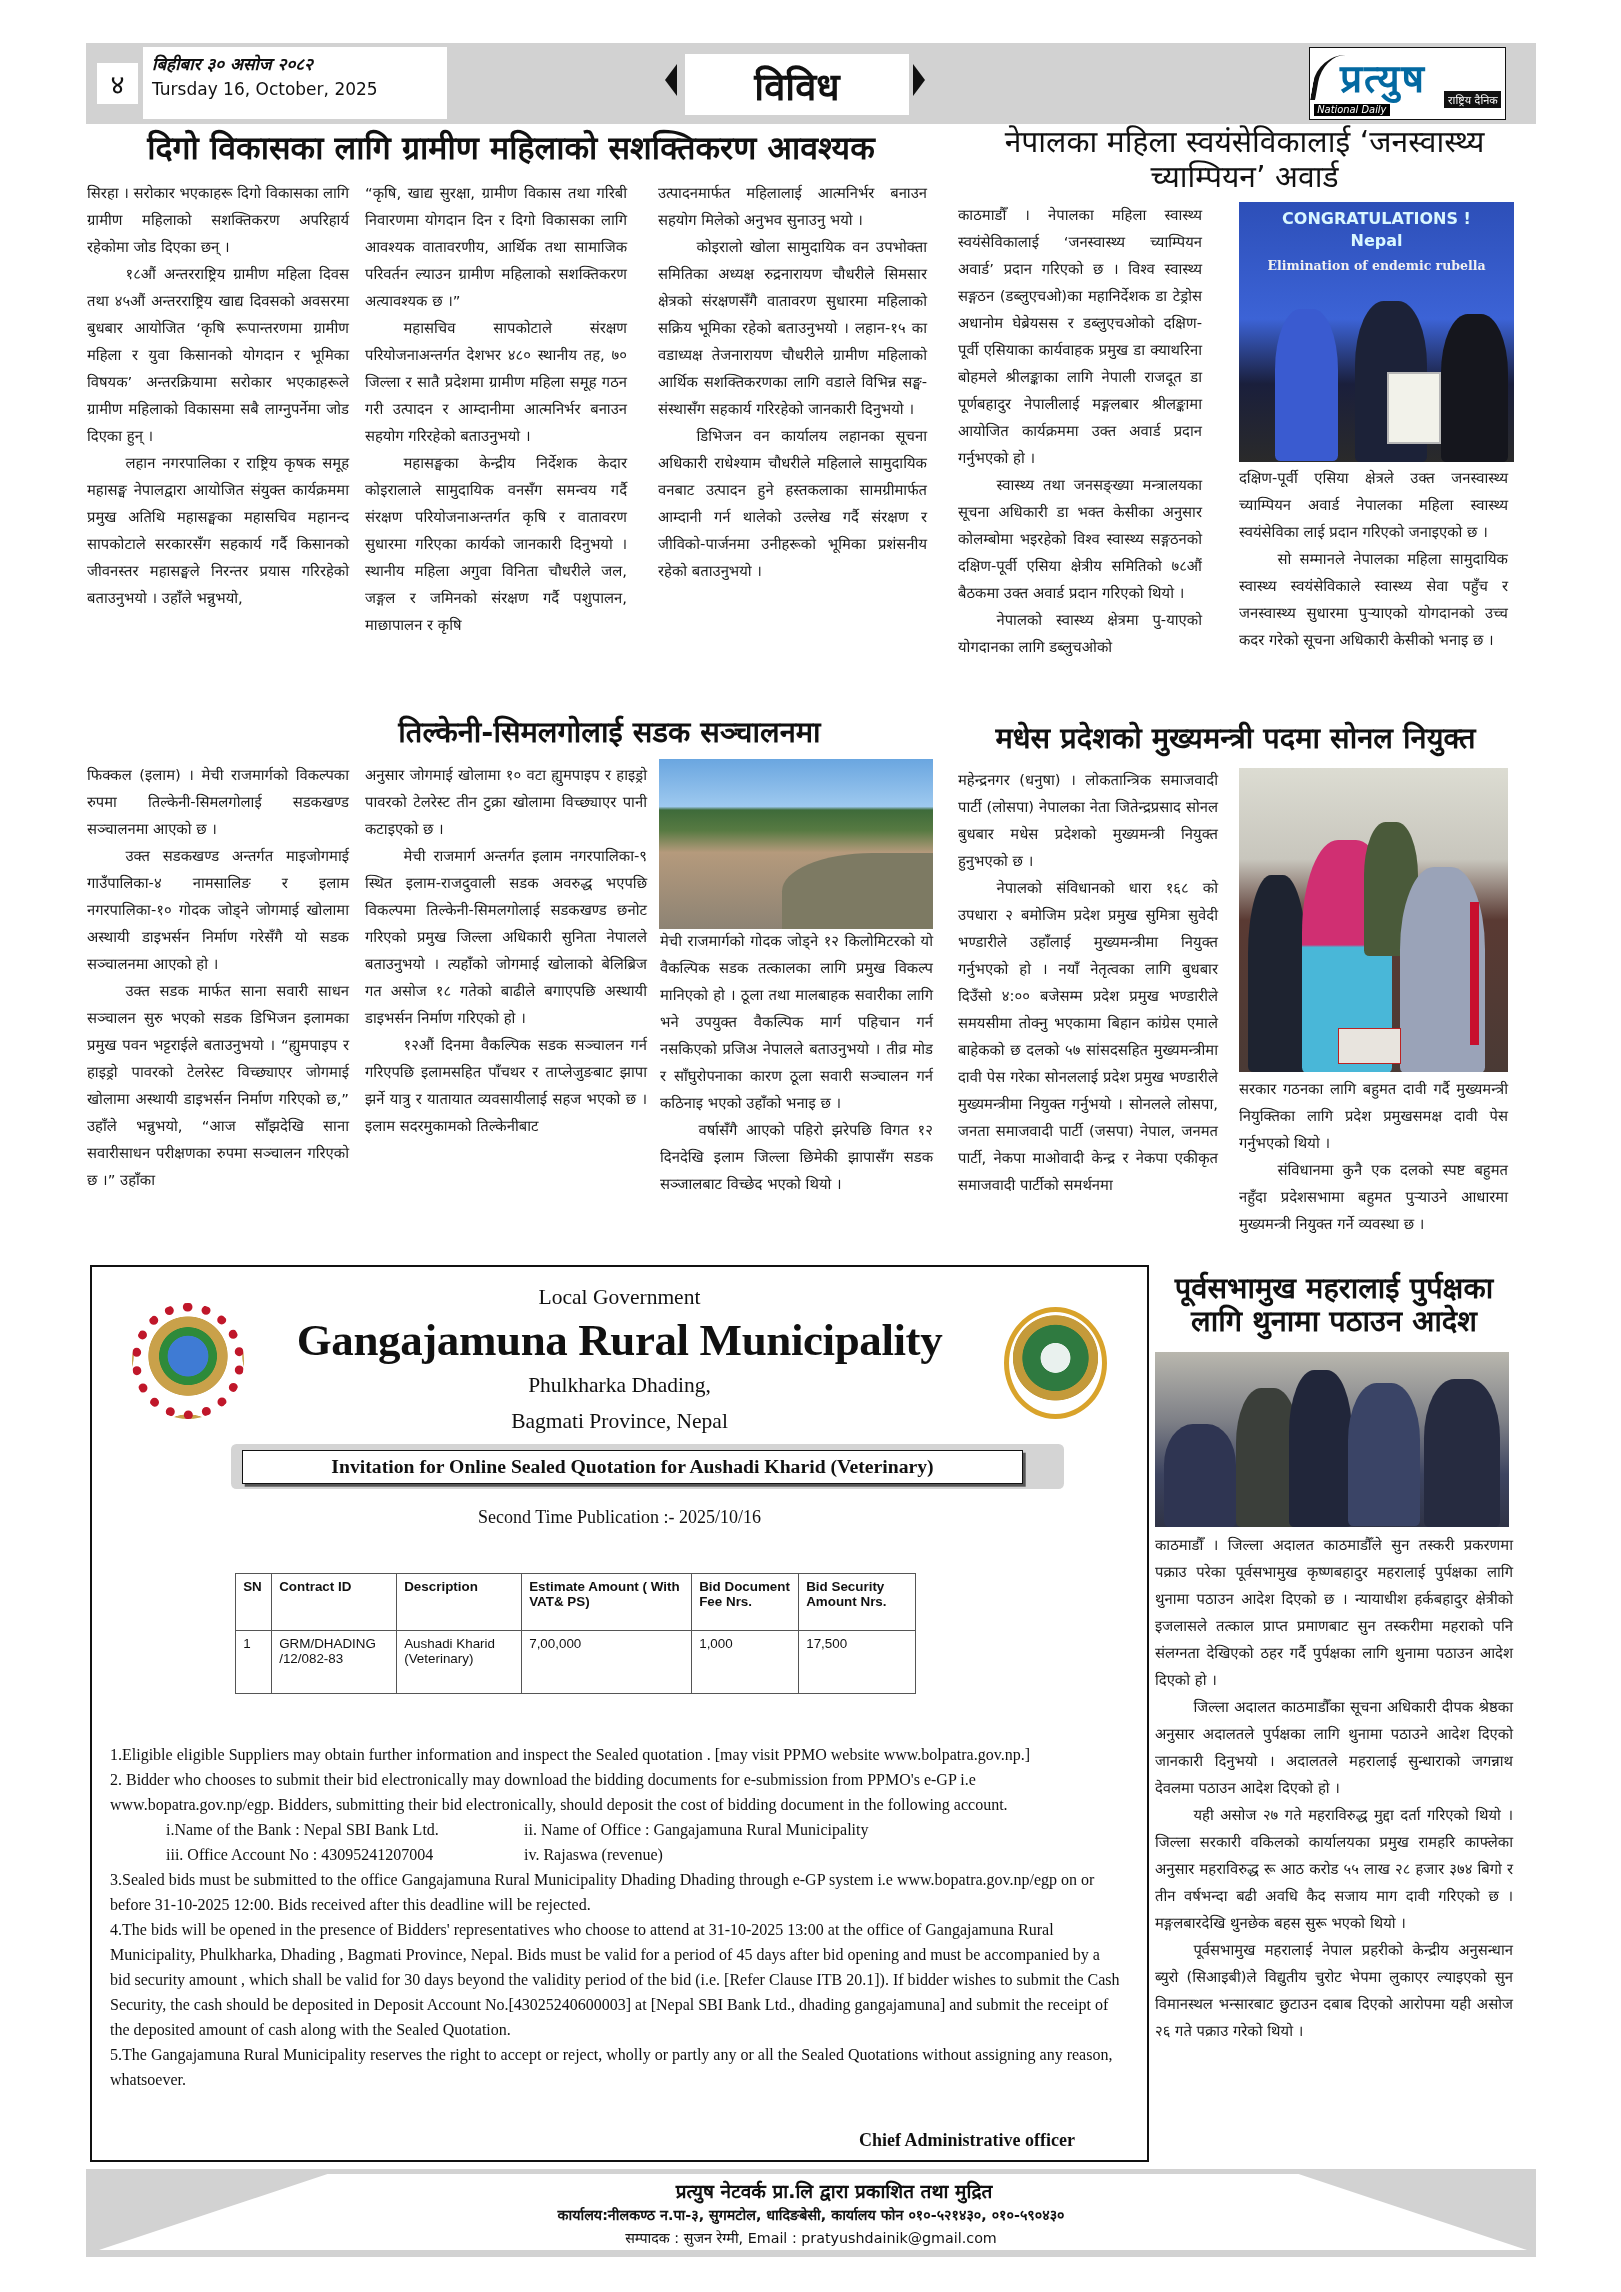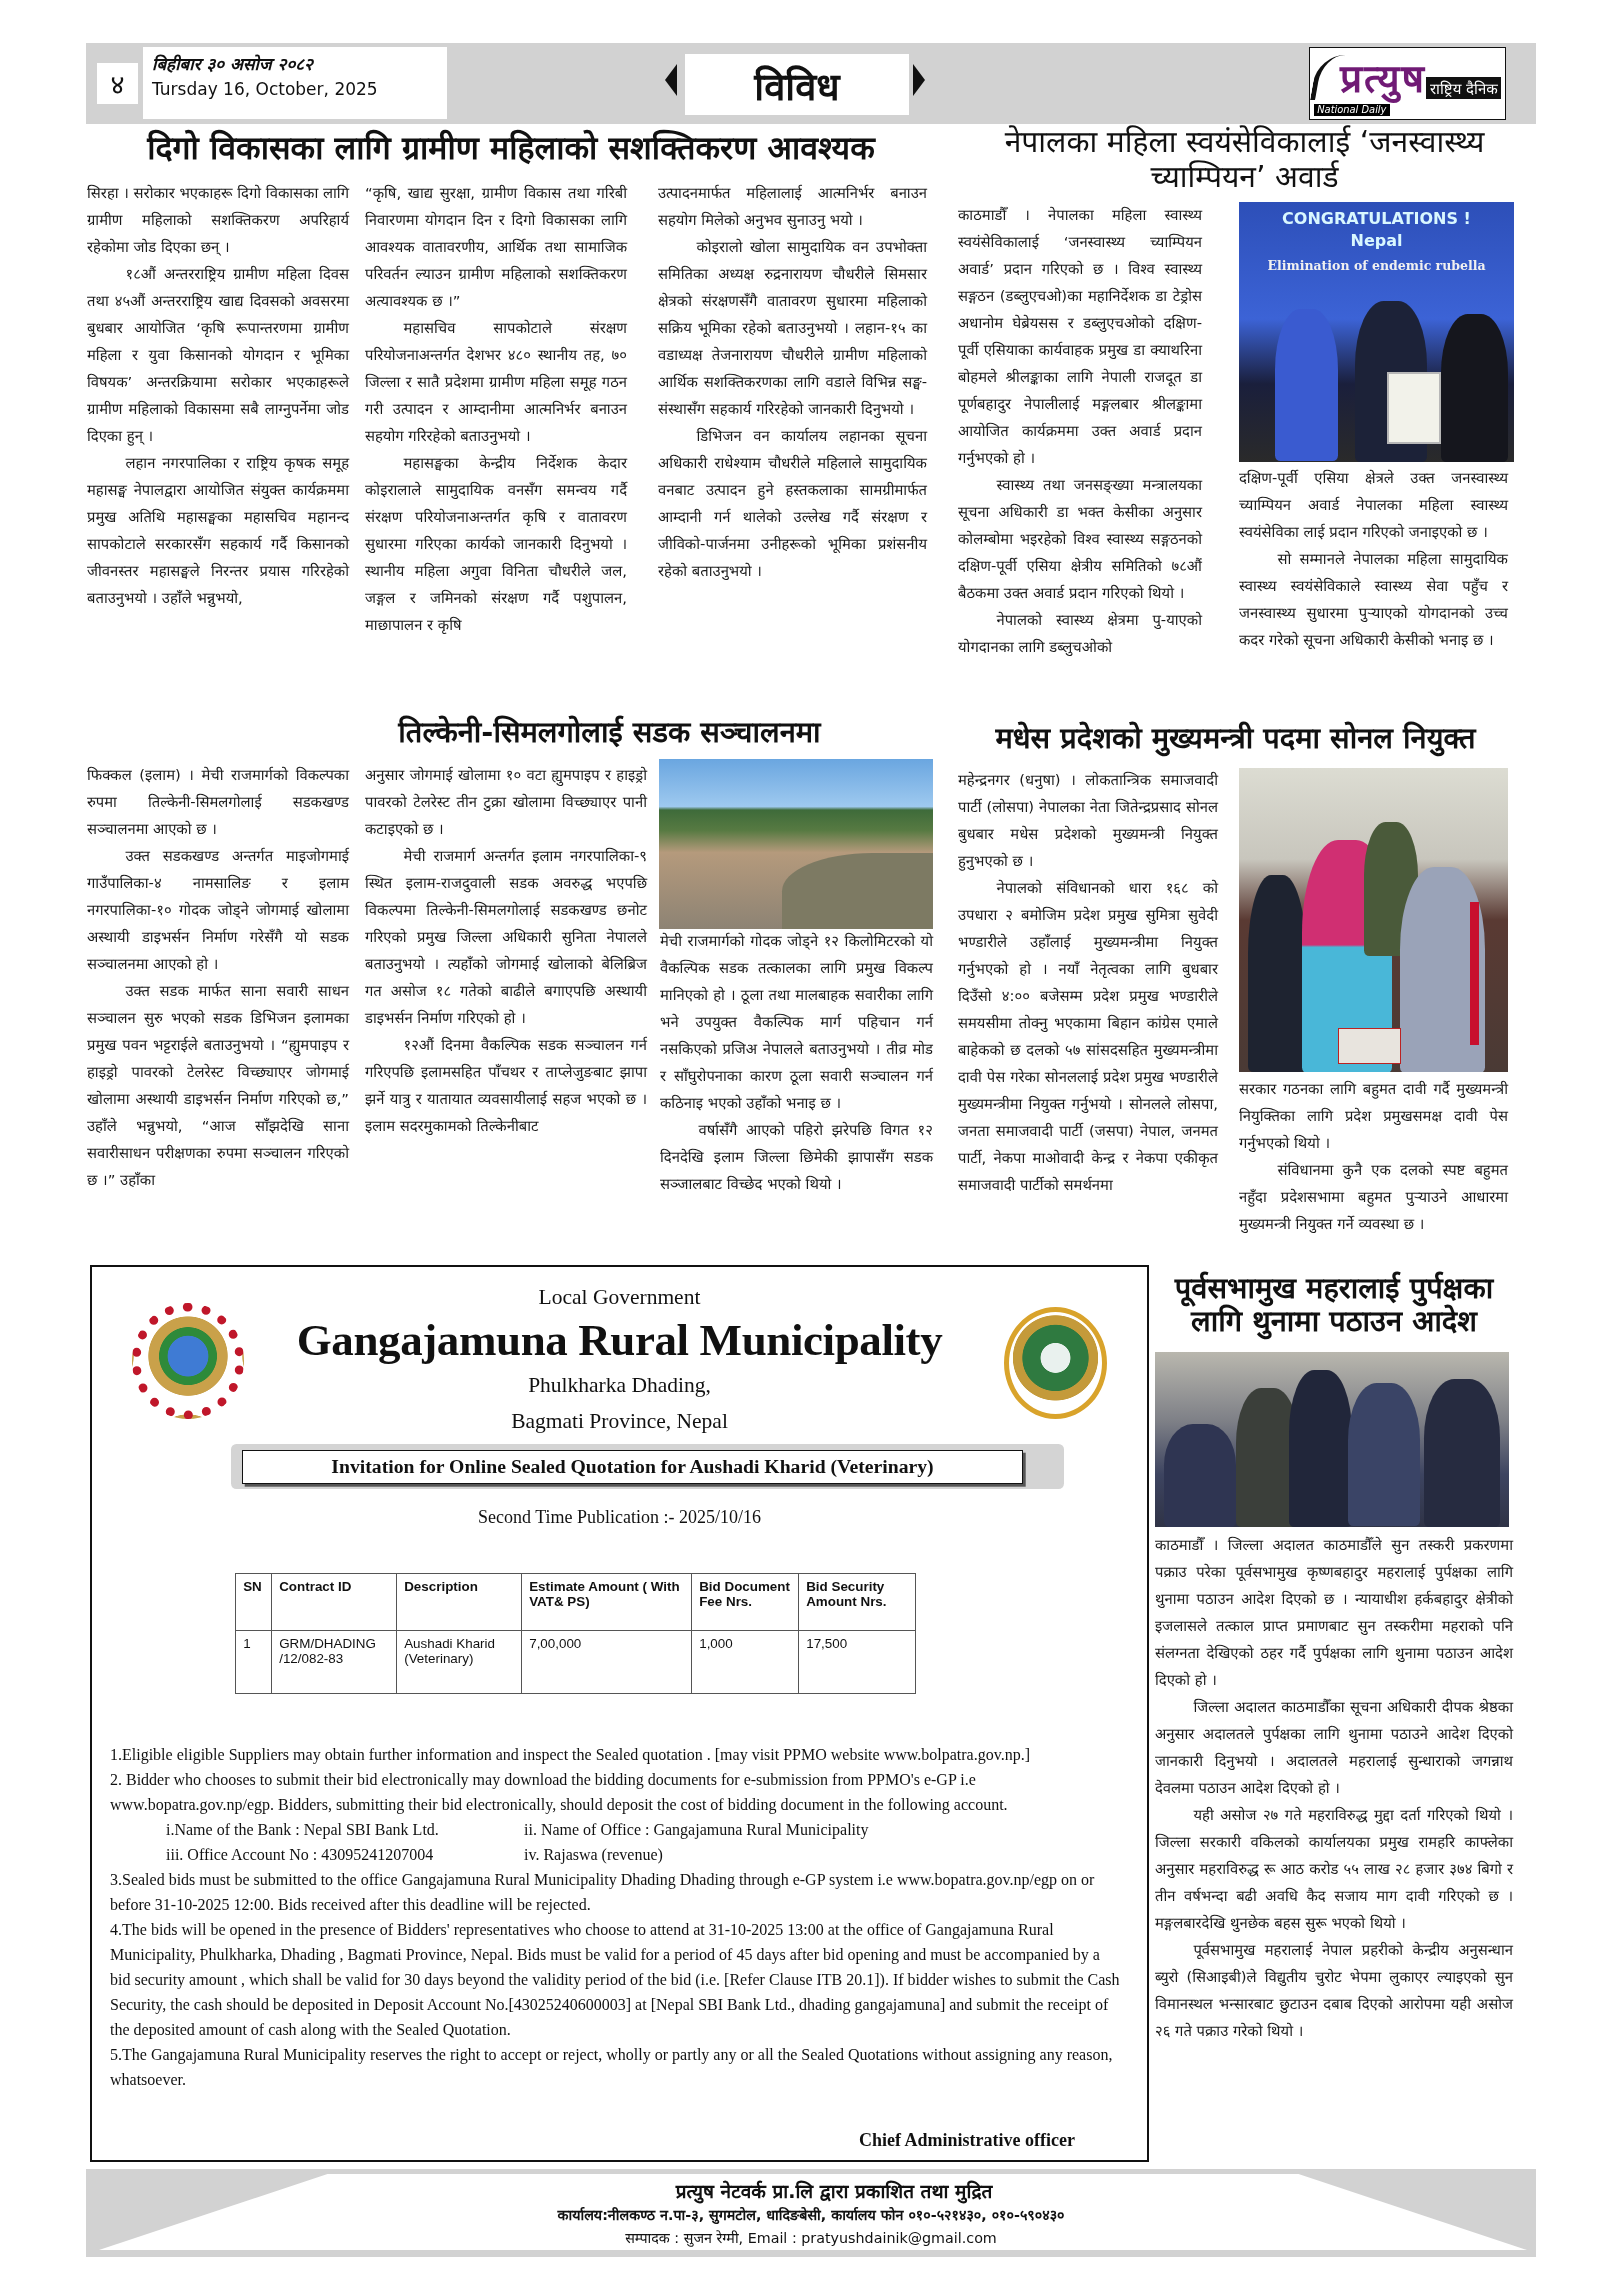--- a/index.html
+++ b/index.html
@@ -9,23 +9,23 @@
   
   .header-band { left: 86px; top: 43px; width: 1450px; height: 81px; background: #d2d2d2; }
   .page-num { left: 97px; top: 63px; width: 41px; height: 41px; background: #fff; font-size: 27px; display: flex; align-items: center; justify-content: center; }
   .date-box { left: 143px; top: 47px; width: 304px; height: 72px; background: #fff; padding: 5.4px 9px; }
   .date-np { font-size: 17px; font-style: italic; font-weight: bold; }
   .date-en { font-size: 17px; margin-top: 3.6px; }
   .section-box { left: 685px; top: 54px; width: 224px; height: 61px; background: #fff; font-size: 38px; font-weight: bold; display:flex; align-items:center; justify-content:center; }
   .tri-left { left: 665px; top: 64px; width: 0; height: 0; border-top: 16px solid transparent; border-bottom: 16px solid transparent; border-right: 12.5px solid #111; }
   .tri-right { left: 913px; top: 64px; width: 0; height: 0; border-top: 16px solid transparent; border-bottom: 16px solid transparent; border-left: 12.5px solid #111; }
   .logo { left: 1309px; top: 47px; width: 197px; height: 73px; background: #fff; border: 1.8px solid #111; }
-  .logo-title { position:absolute; left: 30px; top: 1.8px; font-size: 39px; font-weight: bold; color:#701a75; letter-spacing: 1.8px; }
+  .logo-title { position:absolute; left: 30px; top: 1.8px; font-size: 39px; font-weight: bold; color:#0369a1; letter-spacing: 1.8px; }
   .logo-sub1 { position:absolute; left: 3.6px; bottom: 2.7px; font-size: 9.9px; font-style: italic; background:#000000; color:#fff; padding: 0.9px 3.6px; }
-  .logo-sub2 { position:absolute; right: 3.6px; bottom: 20px; font-size: 15px; background:#111; color:#fff; padding: 0.9px 3.6px; }
+  .logo-sub2 { position:absolute; right: 3.6px; bottom: 11px; font-size: 11px; background:#111; color:#fff; padding: 0.9px 3.6px; }
   .logo-flame { position:absolute; left: 3.6px; top: 7.2px; width: 27px; height: 45px; border-left: 5.4px solid #111; border-radius: 36px 0 0 0; transform: skewX(-10deg); }
 
   
   .headline { font-weight: bold; color: #111; text-align: center; line-height: 1.15; }
   .hl-1 { left: 99px; top: 130px; width: 824px; font-size: 32px; }
   .hl-2 { left: 958px; top: 125px; width: 573px; font-size: 30px; font-weight: normal; }
   .hl-3 { left: 278px; top: 716px; width: 663px; font-size: 29px; }
   .hl-4 { left: 958px; top: 722px; width: 555px; font-size: 29px; }
   .hl-5 { left: 1155px; top: 1272px; width: 358px; font-size: 29px; }
 

